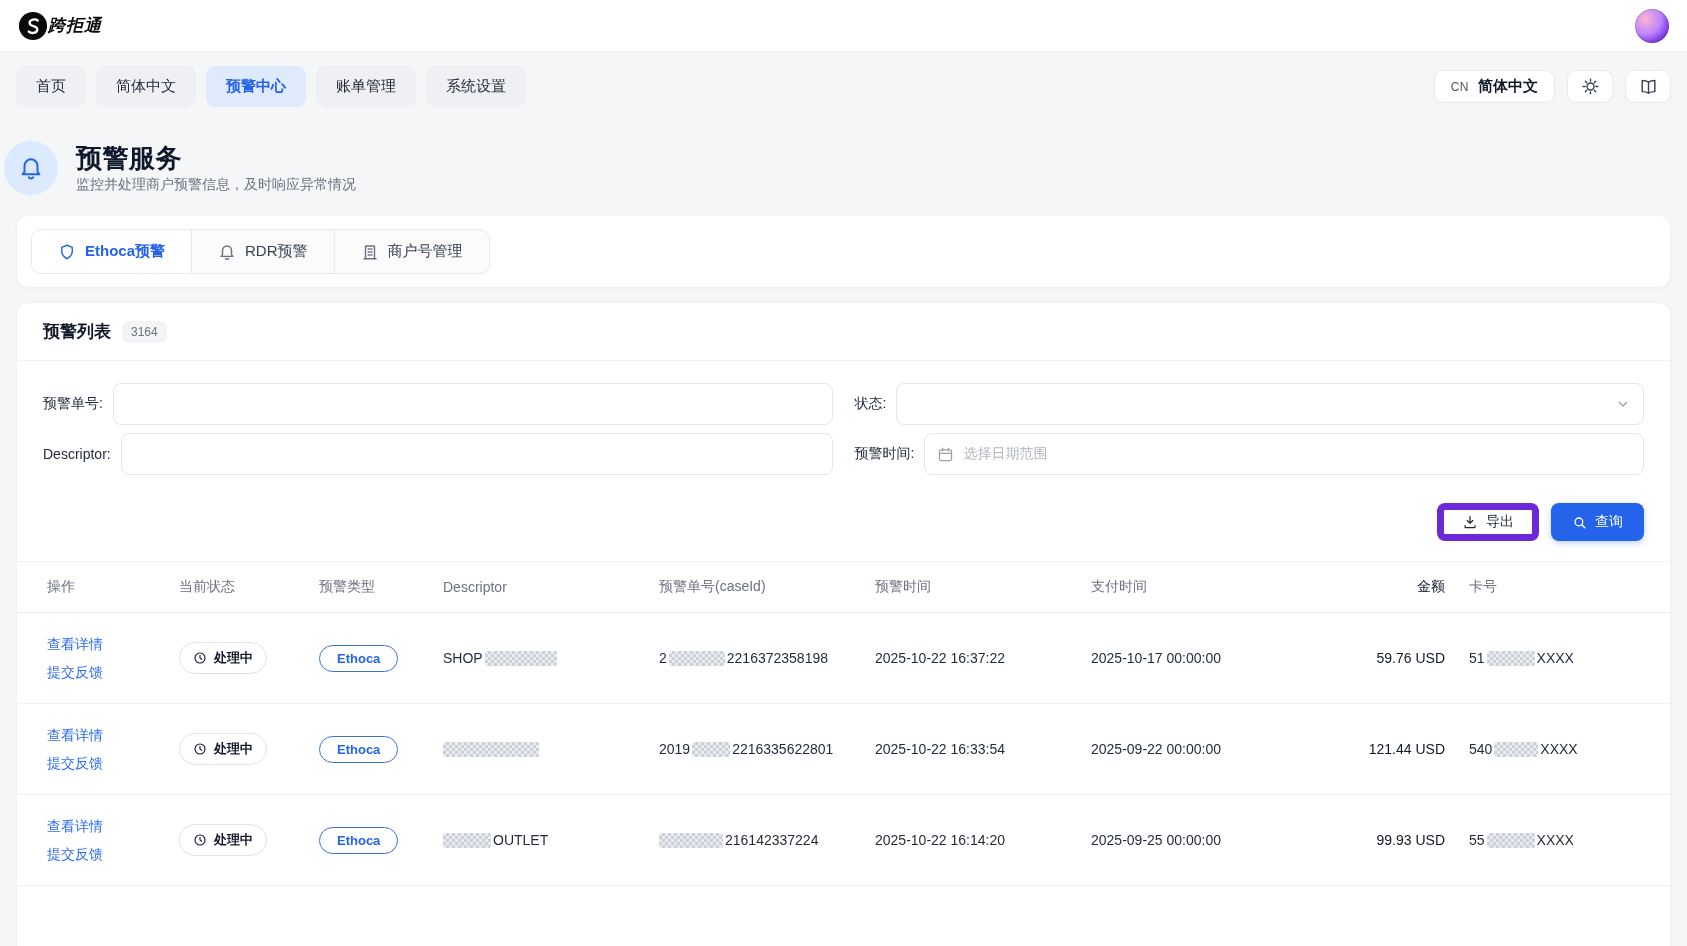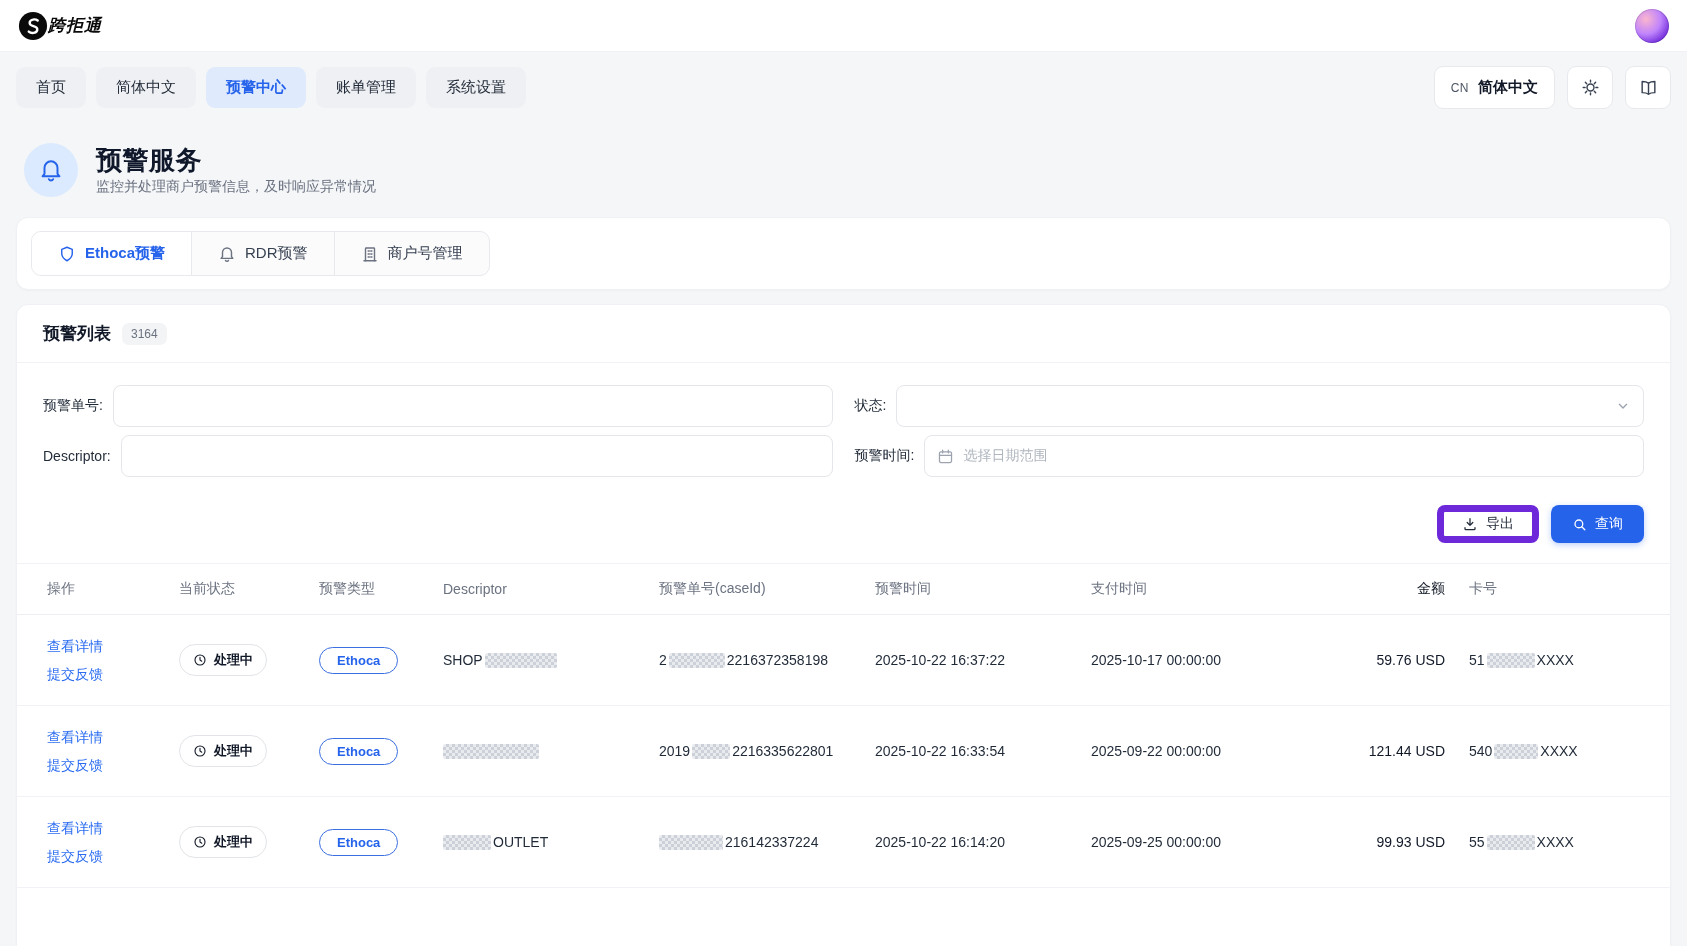--- a/index.html
+++ b/index.html
@@ -18,29 +18,29 @@
   .avatar{width:34px;height:34px;border-radius:50%;
           background:radial-gradient(circle at 32% 30%,#fbb6ce 0%,#c084fc 45%,#6d28d9 80%,#1e1b4b 100%);
           box-shadow:inset 0 0 0 1px rgba(0,0,0,.12)}
 
   
   .navbar{display:flex;align-items:center;justify-content:space-between;padding:14px 16px}
   .nav-left{display:flex;gap:10px}
   .nav-item{padding:11px 20px;border-radius:9px;font-size:15px;color:#1f2937;background:#eff0f3}
   .nav-item.active{background:#dfeafd;color:var(--primary,#2563eb);font-weight:bold}
   .nav-right{display:flex;gap:12px;align-items:center}
-  .ctrl-btn{height:43px;background:#fff;border:1px solid #e7e9ed;border-radius:9px;
+  .ctrl-btn{height:33px;background:#fff;border:1px solid #e7e9ed;border-radius:9px;
             display:flex;align-items:center;justify-content:center;color:#374151}
   .lang-btn{padding:0 16px;gap:9px}
   .lang-code{font-size:12px;color:#4b5563;letter-spacing:.5px}
   .lang-label{font-size:15px;font-weight:bold;color:#111827}
   .icon-btn{width:46px}
 
   
-  .page-head{display:flex;align-items:flex-start;gap:18px;padding:20px 24px 6px}
+  .page-head{display:flex;align-items:flex-start;gap:18px;padding:20px 4px 6px}
   .bell-circle{width:54px;height:54px;border-radius:50%;background:#dbeafe;color:var(--primary,#2563eb);
                display:flex;align-items:center;justify-content:center;flex:none}
   .page-title{font-size:26px;font-weight:bold;color:#0f172a;letter-spacing:.5px}
   .page-sub{font-size:14px;color:#6b7280;}
 
   
   .card{background:#fff;border-radius:12px;margin:0 16px;border:1px solid #f0f1f4;
         box-shadow:0 1px 2px rgba(15,23,42,.03)}
   .tabs-card{margin-top:14px;padding:13px 14px}
   .seg-group{display:inline-flex;border:1px solid #e7e9ed;border-radius:10px;overflow:hidden;background:#fbfbfc}

